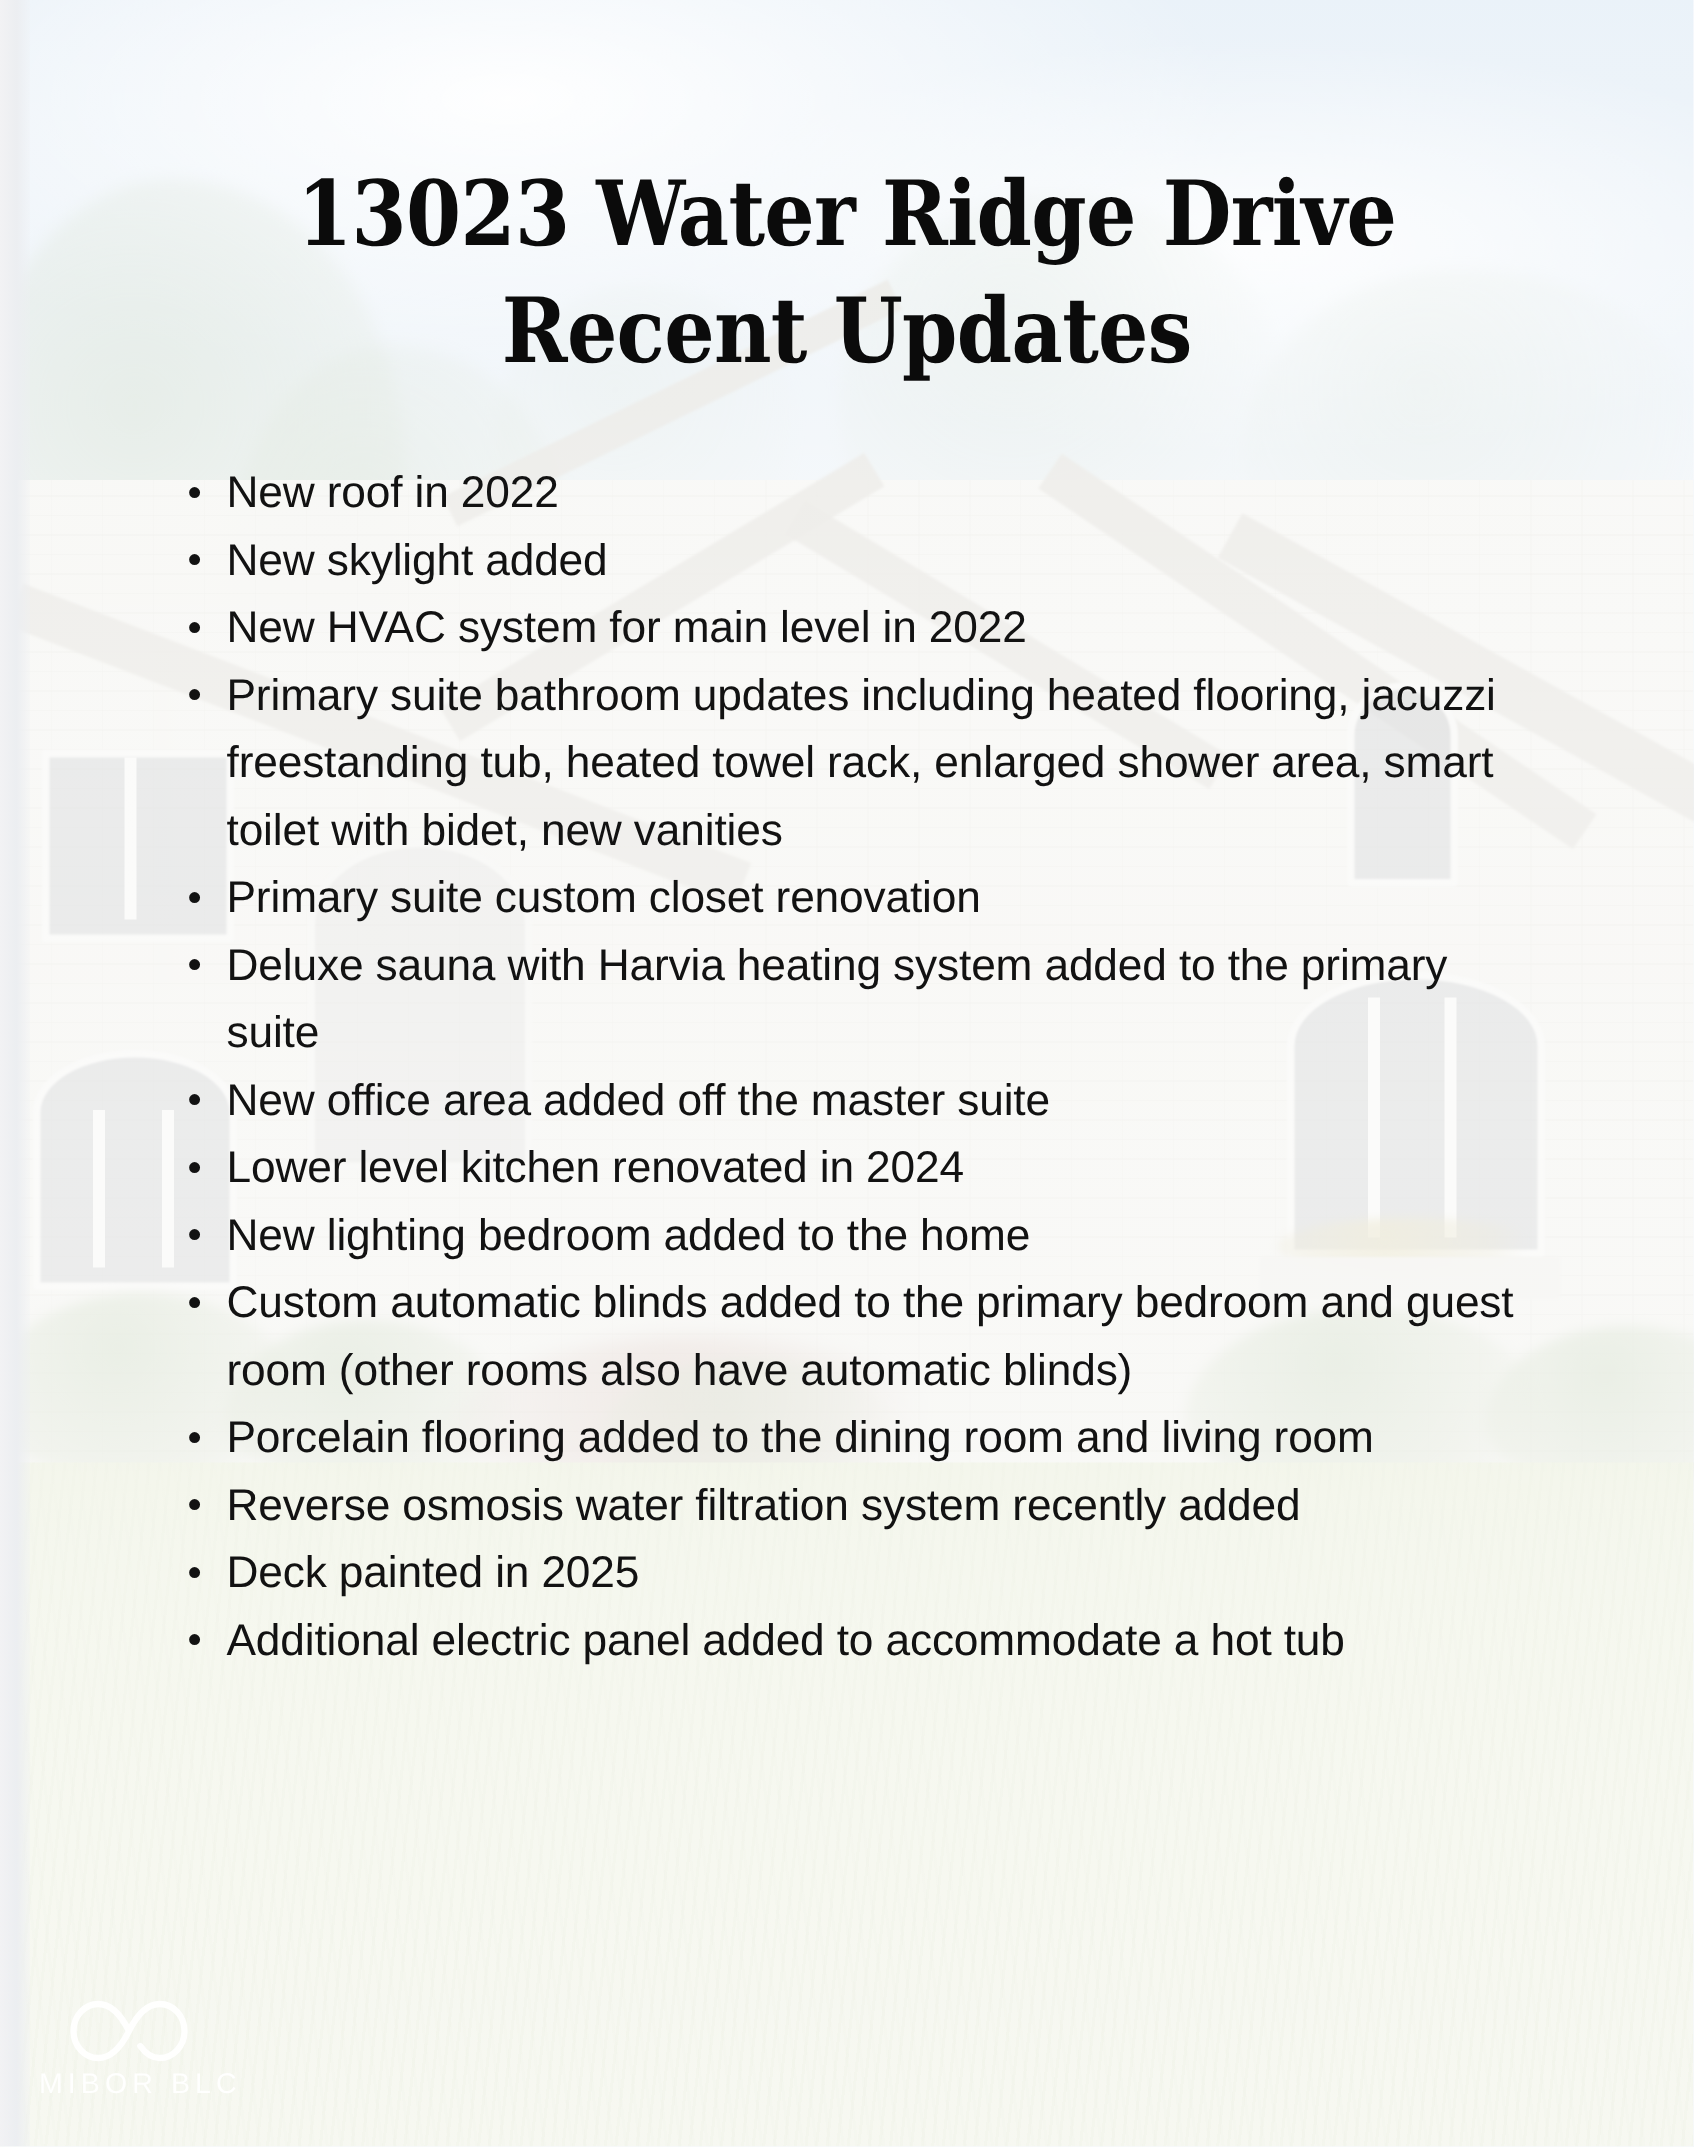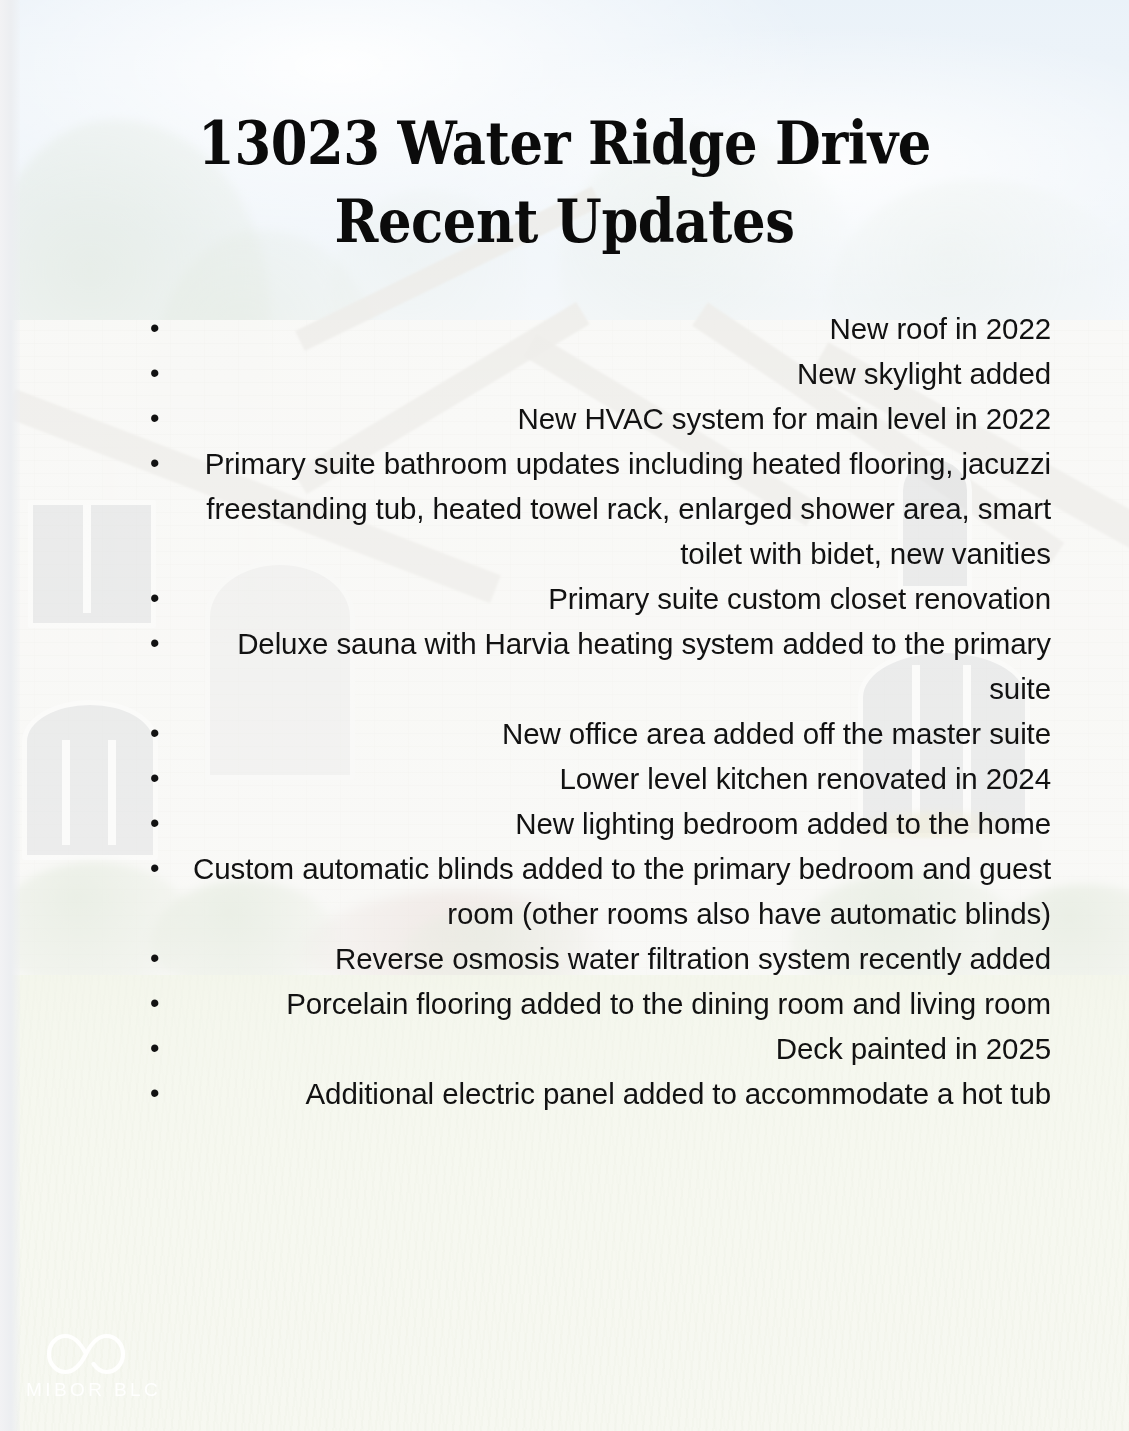--- a/index.html
+++ b/index.html
@@ -191,27 +191,26 @@
     font-size: 60px;
     line-height: 78px;
     letter-spacing: -0.5px;
     color: #0b0b0b;
     transform: scaleX(0.88);
     white-space: nowrap;
   }
 
   .updates-list {
     position: absolute;
-    left: 146px;
+    left: 121px;
     top: 306px;
     width: 905px;
     margin: 0;
     padding: 0;
     list-style: none;
-    text-align: right;
   }
   .update-item {
     position: relative;
     padding-left: 30px;
     font-size: 29.5px;
     line-height: 45px;
     color: #121212;
     letter-spacing: -0.1px;
   }
   .update-item::before {
@@ -310,22 +309,22 @@
       <li class="update-item">New roof in 2022</li>
       <li class="update-item">New skylight added</li>
       <li class="update-item">New HVAC system for main level in 2022</li>
       <li class="update-item">Primary suite bathroom updates including heated flooring, jacuzzi freestanding tub, heated towel rack, enlarged shower area, smart toilet with bidet, new vanities</li>
       <li class="update-item">Primary suite custom closet renovation</li>
       <li class="update-item">Deluxe sauna with Harvia heating system added to the primary suite</li>
       <li class="update-item">New office area added off the master suite</li>
       <li class="update-item">Lower level kitchen renovated in 2024</li>
       <li class="update-item">New lighting bedroom added to the home</li>
       <li class="update-item">Custom automatic blinds added to the primary bedroom and guest room (other rooms also have automatic blinds)</li>
+      <li class="update-item">Porcelain flooring added to the dining room and living room</li>
       <li class="update-item">Reverse osmosis water filtration system recently added</li>
-      <li class="update-item">Porcelain flooring added to the dining room and living room</li>
       <li class="update-item">Deck painted in 2025</li>
       <li class="update-item">Additional electric panel added to accommodate a hot tub</li>
     </ul>
 
     <div class="logo">
       <svg class="logo-mark" width="84" height="46" viewBox="0 0 84 46" fill="none">
         <path d="M42 23 C36 11 29 5 21.5 5 C12.4 5 5 13.1 5 23 C5 32.9 12.4 41 21.5 41 C29 41 36 35 42 23 C48 11 55 5 62.5 5 C71.6 5 79 13.1 79 23 C79 32.9 71.6 41 62.5 41 C57.5 41 53 38 49.5 33" stroke="rgba(255,255,255,0.93)" stroke-width="4.2" stroke-linecap="round" fill="none"></path>
       </svg>
       <div class="logo-text">MIBOR BLC</div>
     </div>

